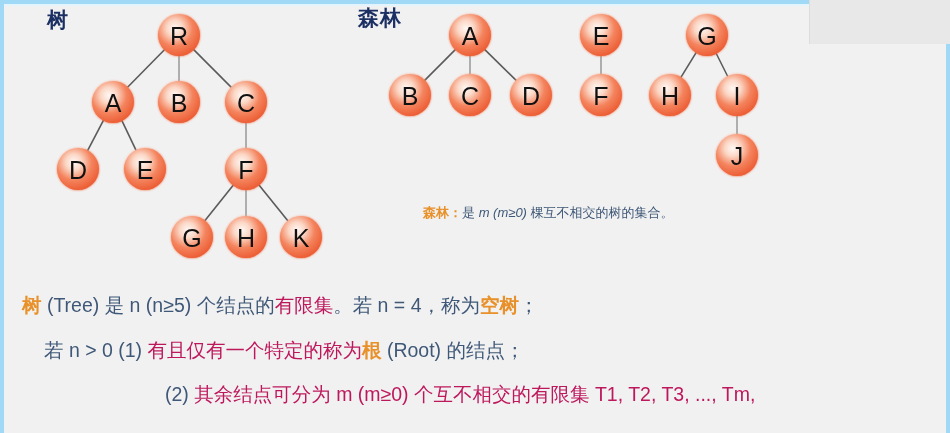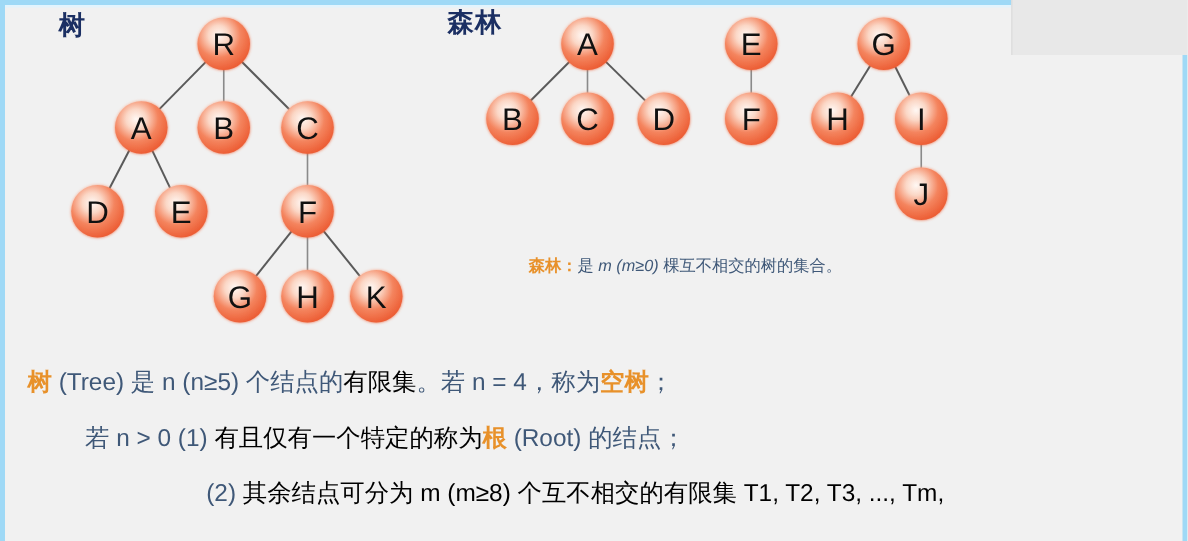--- a/index.html
+++ b/index.html
@@ -58,25 +58,25 @@
   
   .textline{
     position:absolute;
     font-size:19.5px;
     color:#3f5878;
     white-space:nowrap;
     font-family:"Liberation Sans","DejaVu Sans",sans-serif;
   }
   #forest-def{left:386px;top:204px;font-size:13px;margin-left:37px;}
   #line1{left:22px;top:292px;}
-  #line2{left:68px;top:337px;text-align:center;}
+  #line2{left:44px;top:337px;text-align:center;}
   #line3{left:165px;top:381px;}
 
   .hl-orange{color:#e8912a;font-weight:bold;}
-  .hl-blue{color:#000000;}
+  .hl-blue{color:#be185d;}
   .ital{font-style:italic;}
 </style>
 </head>
 <body>
 
 <div id="slide">
 
   <div class="border-left"></div>
   <div class="border-top"></div>
   <div class="border-inner-top"></div>
@@ -211,16 +211,16 @@
 
   <div class="textline" id="line1">
     <span class="hl-orange">树</span><span> (Tree) 是 n (n≥5) 个结点的</span><span class="hl-blue">有限集</span><span>。若 n = 4，称为</span><span class="hl-orange">空树</span><span>；</span>
   </div>
 
   <div class="textline" id="line2">
     <span>若 n &gt; 0 (1) </span><span class="hl-blue">有且仅有一个特定的称为</span><span class="hl-orange">根</span><span> (Root) 的结点；</span>
   </div>
 
   <div class="textline" id="line3">
-    <span>(2) </span><span class="hl-blue">其余结点可分为 m (m≥8) 个互不相交的</span><span class="hl-blue">有限集</span><span class="hl-blue"> T1, T2, T3, ..., Tm,</span>
+    <span>(2) </span><span class="hl-blue">其余结点可分为 m (m≥0) 个互不相交的</span><span class="hl-blue">有限集</span><span class="hl-blue"> T1, T2, T3, ..., Tm,</span>
   </div>
 
 </div>
 
 </body></html>

